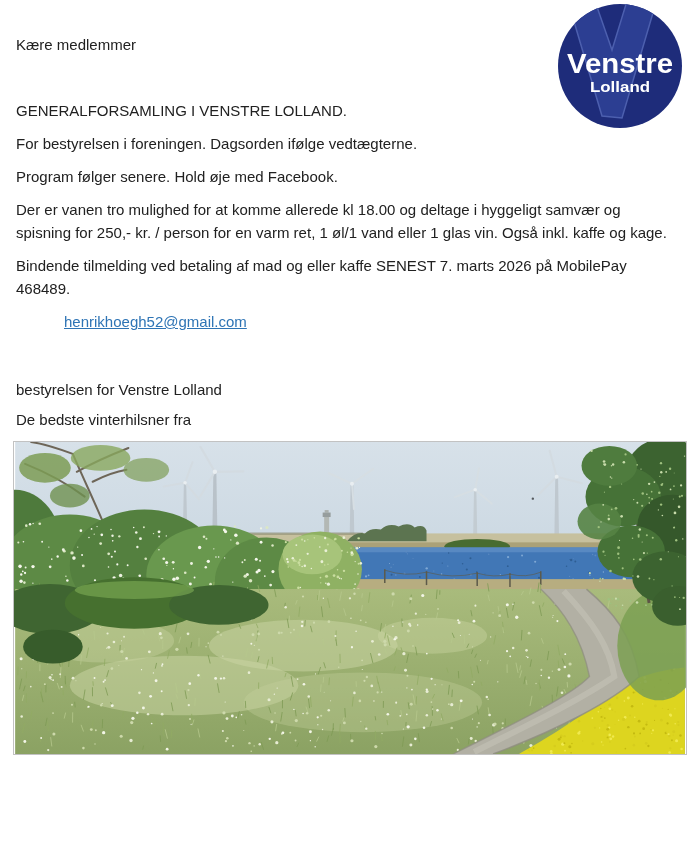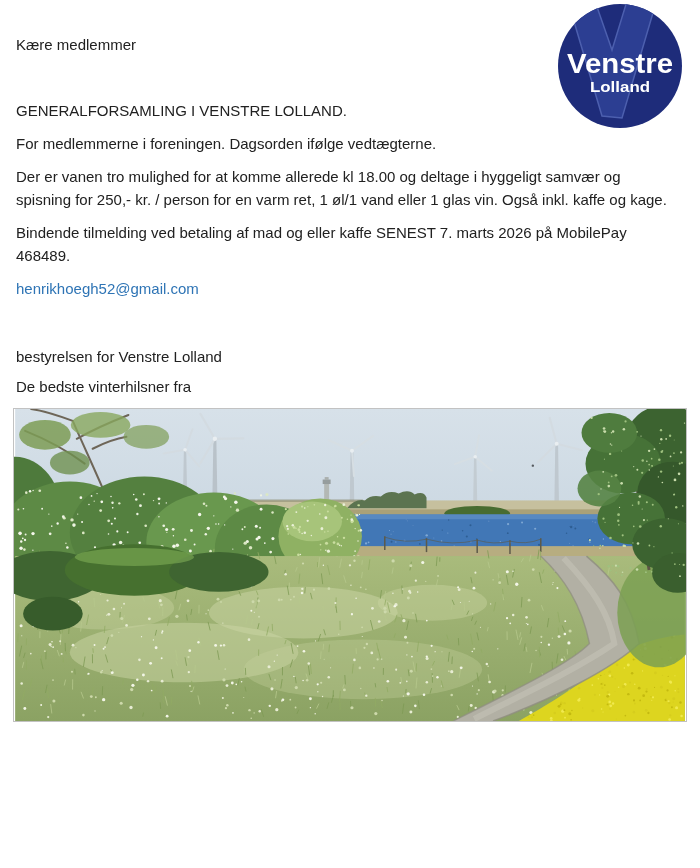--- a/index.html
+++ b/index.html
@@ -12,21 +12,21 @@
     width:700px;height:868px;overflow:hidden;position:relative;
     background:var(--page-bg);
     font-family:"Liberation Sans","DejaVu Sans",sans-serif;
     color:var(--text-color);
   }
   .content{padding:33px 24px 12px 16px;}
   .para{font-size:15px;line-height:23px;margin:0 0 10px 0;}
   .salutation{margin-bottom:43px;}
   .email-para{margin-bottom:45px;}
   .closing-last{margin-bottom:7px;}
-  a.email{color:var(--link-color);cursor:pointer;}
+  a.email{color:var(--link-color);text-decoration:underline;cursor:pointer;margin-left:48px;}
   
   .logo{position:absolute;left:558px;top:4px;width:124px;height:124px;}
   .logo-circle{fill:var(--logo-circle);}
   .logo-vshape{fill:var(--logo-v);stroke:var(--logo-v-edge);stroke-width:1.5;}
   .logo-word{fill:var(--logo-text);font-family:"Liberation Sans",sans-serif;font-weight:bold;}
   
   .photo-wrap{margin-left:-3px;width:674px;height:314px;}
   .photo-wrap svg{display:block;border:1px solid #c2c2c2;}
 </style>
 </head>
@@ -44,21 +44,22 @@
       <path class="logo-vshape" d="M12,4 L38,0 L54,46 L69,-3 L97,2 L64,114 L44,112 Z"></path>
     </g>
     <text class="logo-word" x="62" y="69" font-size="28" text-anchor="middle" textLength="106" lengthAdjust="spacingAndGlyphs">Venstre</text>
     <text class="logo-word" x="62" y="88" font-size="15" text-anchor="middle" textLength="60" lengthAdjust="spacingAndGlyphs">Lolland</text>
   </svg>
 </div>
 
 <div class="content">
   <p class="para salutation">Kære medlemmer</p>
   <p class="para">GENERALFORSAMLING I VENSTRE LOLLAND.</p>
-  <p class="para">For medlemmerne i foreningen. Dagsorden ifølge vedtægterne.</p>
+  <p class="para">For bestyrelsen i foreningen. Dagsorden ifølge vedtægterne.</p>
+  <p class="para">Program følger senere. Hold øje med Facebook.</p>
   <p class="para">Der er vanen tro mulighed for at komme allerede kl 18.00 og deltage i hyggeligt samvær og spisning for 250,- kr. / person for en varm ret, 1 øl/1 vand eller 1 glas vin. Også inkl. kaffe og kage.</p>
   <p class="para">Bindende tilmelding ved betaling af mad og eller kaffe SENEST 7. marts 2026 på MobilePay 468489.</p>
   <p class="para email-para"><a class="email">henrikhoegh52@gmail.com</a></p>
   <p class="para closing-last">bestyrelsen for Venstre Lolland</p>
   <p class="para">De bedste vinterhilsner fra</p>
 
   <div class="photo-wrap">
   <svg width="674" height="314" viewBox="0 0 674 314" role="img" aria-label="Landscape photo: five wind turbines and a lighthouse across blue water, green bushes, a meadow with wildflowers, a country road curving past a yellow rapeseed field">
     <defs>
       <linearGradient id="skyg" x1="0" y1="0" x2="0" y2="1">

